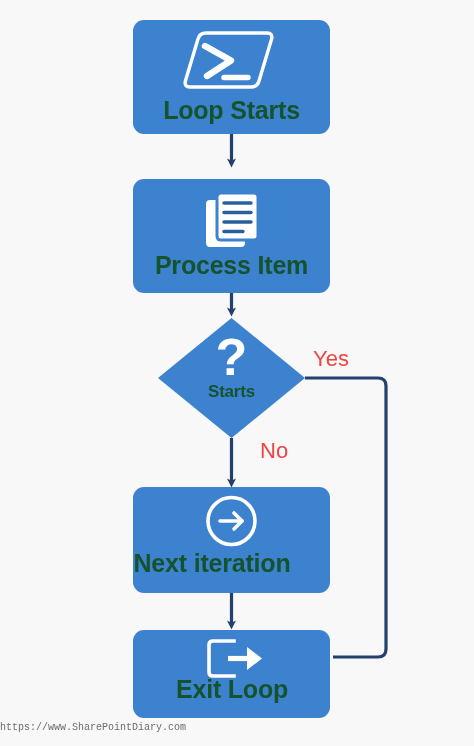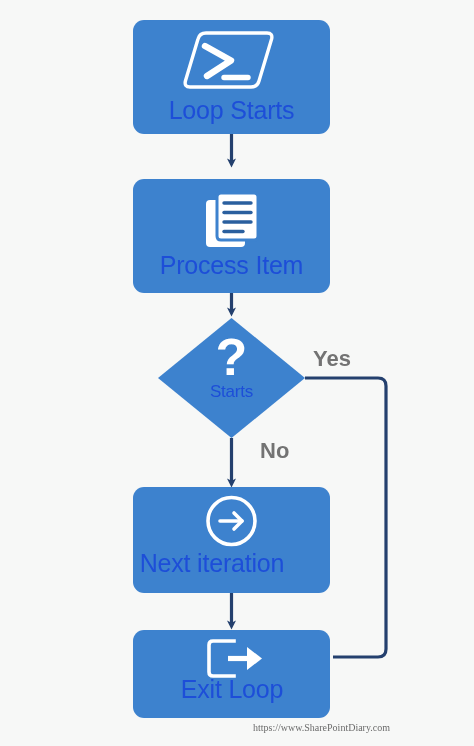--- a/index.html
+++ b/index.html
@@ -18,45 +18,45 @@
   }
   #flow-svg {
     position: absolute;
     left: 0;
     top: 0;
     width: 474px;
     height: 746px;
   }
   .node-label {
     position: absolute;
-    color: #1d4ed8;
-    font-weight: 400;
+    color: #14532d;
+    font-weight: 700;
     text-align: center;
     white-space: nowrap;
     letter-spacing: -0.2px;
     font-family: "Liberation Sans", sans-serif;
   }
   .node-label.box-label { font-size: 25px; }
   .node-label.diamond-label { font-size: 17px; }
   .edge-label {
     position: absolute;
-    color: #737373;
-    font-weight: 700;
+    color: #ef4444;
+    font-weight: 400;
     font-size: 22px;
     white-space: nowrap;
     font-family: "Liberation Sans", sans-serif;
   }
   .footer-url {
     position: absolute;
     left: 0;
-    width: 390px;
-    text-align: right;
+    width: 474px;
+    text-align: left;
     color: #6b6b6b;
     font-size: 10px;
-    font-family: Liberation Serif, serif;
+    font-family: Liberation Mono, monospace;
     white-space: nowrap;
   }
 </style>
 </head>
 <body>
 
 <div id="canvas">
 
   <svg id="flow-svg" viewBox="0 0 474 746">
     <defs>

